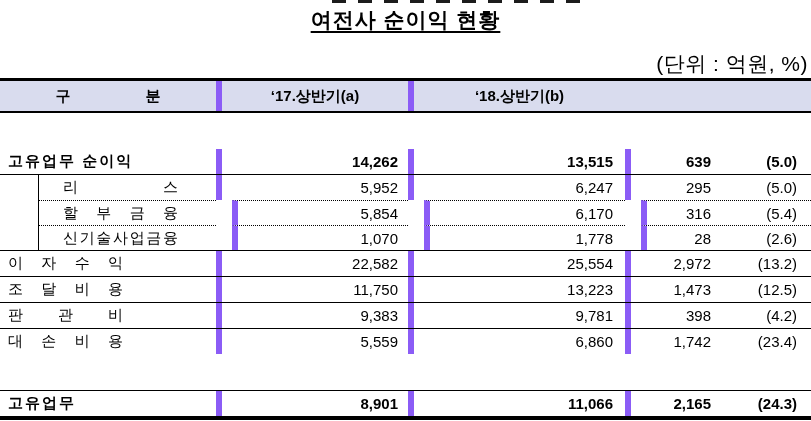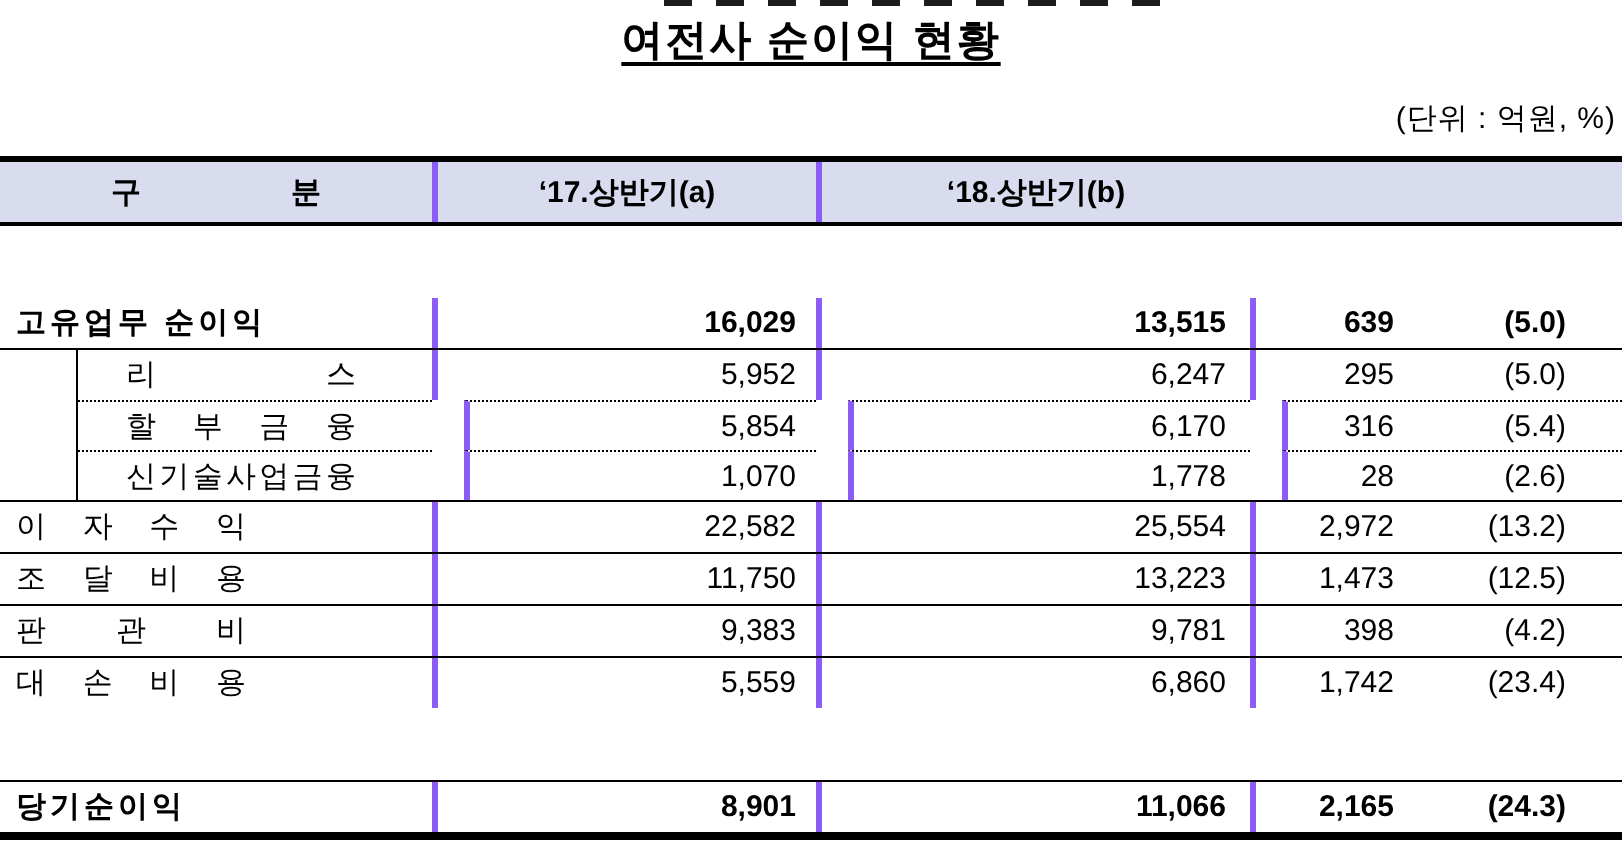--- a/index.html
+++ b/index.html
@@ -23,21 +23,21 @@
     text-align: center;
     font-size: 21px; font-weight: 700;
     letter-spacing: 1px;
     text-decoration: underline;
     text-decoration-thickness: 2px;
     text-underline-offset: 4px;
   }
 
   .unit {
     position: absolute; top: 50px; right: 3px;
-    font-size: 15px;
+    font-size: 21px;
     letter-spacing: 0.5px;
   }
 
   .tbl {
     position: absolute; top: 78px; left: 0;
     width: 811px; height: 342px;
     border-top: 3px solid #000;
     border-bottom: 4px solid #000;
     display: flex; flex-direction: column;
     font-size: 15px;
@@ -54,21 +54,21 @@
     border-bottom: 2px solid #000;
     font-weight: 700;
   }
   .row.body { flex: 1 1 0; }
   .row.bold { font-weight: 700; margin-top: 36px; }
   .row.sep-solid { border-top: 1px solid #000; }
   .sep-dotted .c2, .sep-dotted .c3, .sep-dotted .c4 { border-top: 1px dotted #000; margin-left: 16px; }
   .sep-dotted .indent-guide { border-top: 1px dotted #000; }
 
   .cell { display: flex; align-items: center; height: 100%; }
-  .c2, .c3, .c4 { border-left: 3px solid #8b5cf6; }
+  .c2, .c3, .c4 { border-left: 6px solid #8b5cf6; }
 
   .label-cell { overflow: hidden; }
   .plain-label { margin-left: 8px; letter-spacing: 2px; white-space: nowrap; }
 
   .char-spread { display: flex; justify-content: space-between; }
   .spread-header { width: 105px; margin: 0 auto; }
   .spread-main { width: 115px; margin-left: 8px; }
   .spread-sub { width: 115px; margin-left: 24px; }
 
   .indent-guide {
@@ -77,21 +77,21 @@
     display: flex; align-items: center;
   }
 
   .num { justify-content: flex-end; font-variant-numeric: tabular-nums; white-space: nowrap; }
   .c2.num { padding-right: 10px; }
   .c3.num { padding-right: 12px; }
 
   .header .cell { justify-content: center; padding-right: 0; }
   .header .label-cell { justify-content: center; }
 
-  .change { padding-right: 28px; }
+  .change { padding-right: 14px; }
   .diff { flex: 1 1 auto; text-align: right; }
   .rate { flex: 0 0 86px; text-align: right; }
 </style>
 </head>
 <body>
 
 <div class="page">
   <div class="artifact"></div>
 
   <div class="title">여전사 순이익 현황</div>
@@ -106,21 +106,21 @@
             <span>분</span>
           </span>
       </div>
       <div class="cell c2">‘17.상반기(a)</div>
       <div class="cell c3">‘18.상반기(b)</div>
     </div>
     <div class="tbody" id="tbody"><div class="row body bold">
           <div class="cell label-cell">
             <span class="plain-label">고유업무 순이익</span>
           </div>
-          <div class="cell num c2">16,029</div>
+          <div class="cell num c2">14,262</div>
           <div class="cell num c3">13,515</div>
           <div class="cell change c4">
             <span class="diff">639</span>
             <span class="rate">(5.0)</span>
           </div>
         </div><div class="row body sep-solid">
           <div class="cell label-cell">
             <div class="indent-guide">
               <span class="char-spread spread-sub">
                 <span>리</span>
@@ -225,21 +225,21 @@
             </span>
           </div>
           <div class="cell num c2">5,559</div>
           <div class="cell num c3">6,860</div>
           <div class="cell change c4">
             <span class="diff">1,742</span>
             <span class="rate">(23.4)</span>
           </div>
         </div><div class="row body bold sep-solid">
           <div class="cell label-cell">
-            <span class="plain-label">당기순이익</span>
+            <span class="plain-label">고유업무</span>
           </div>
           <div class="cell num c2">8,901</div>
           <div class="cell num c3">11,066</div>
           <div class="cell change c4">
             <span class="diff">2,165</span>
             <span class="rate">(24.3)</span>
           </div>
         </div></div>
   </div>
 </div>

